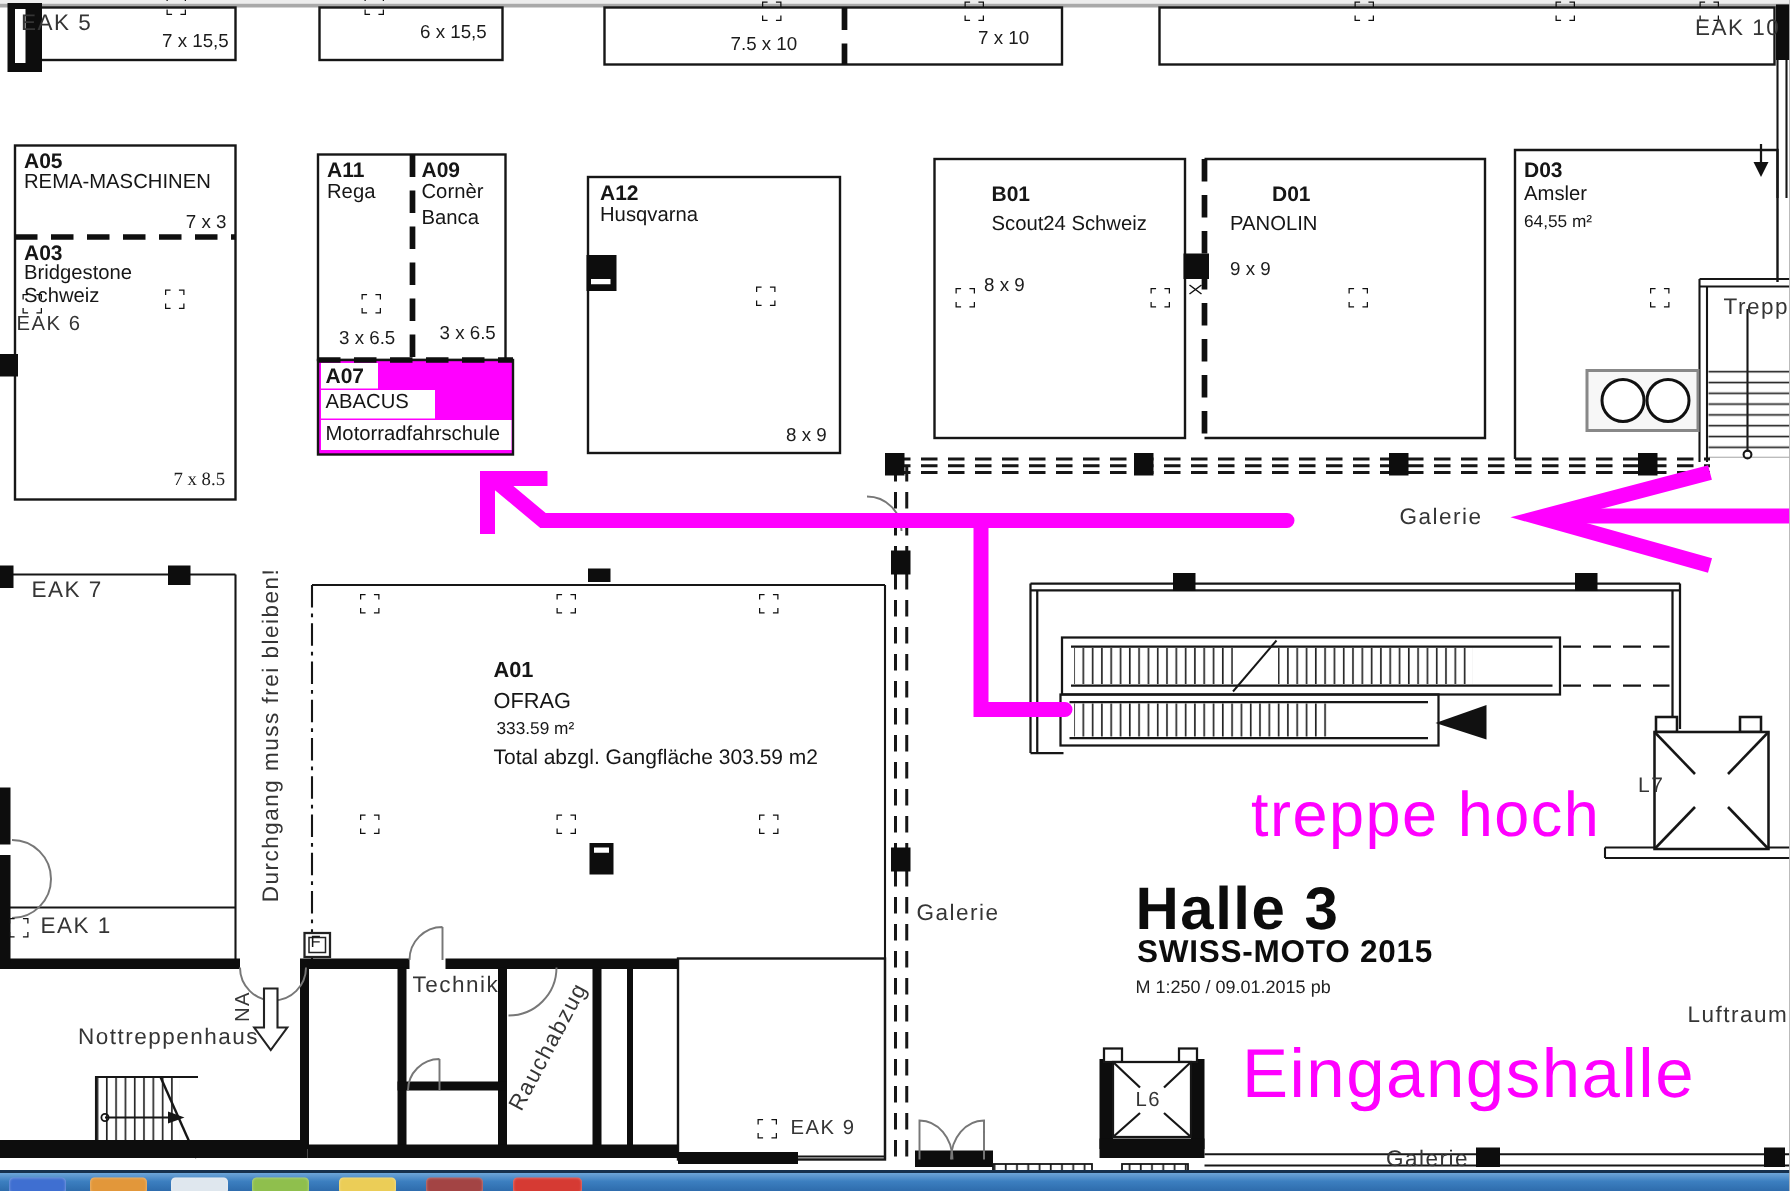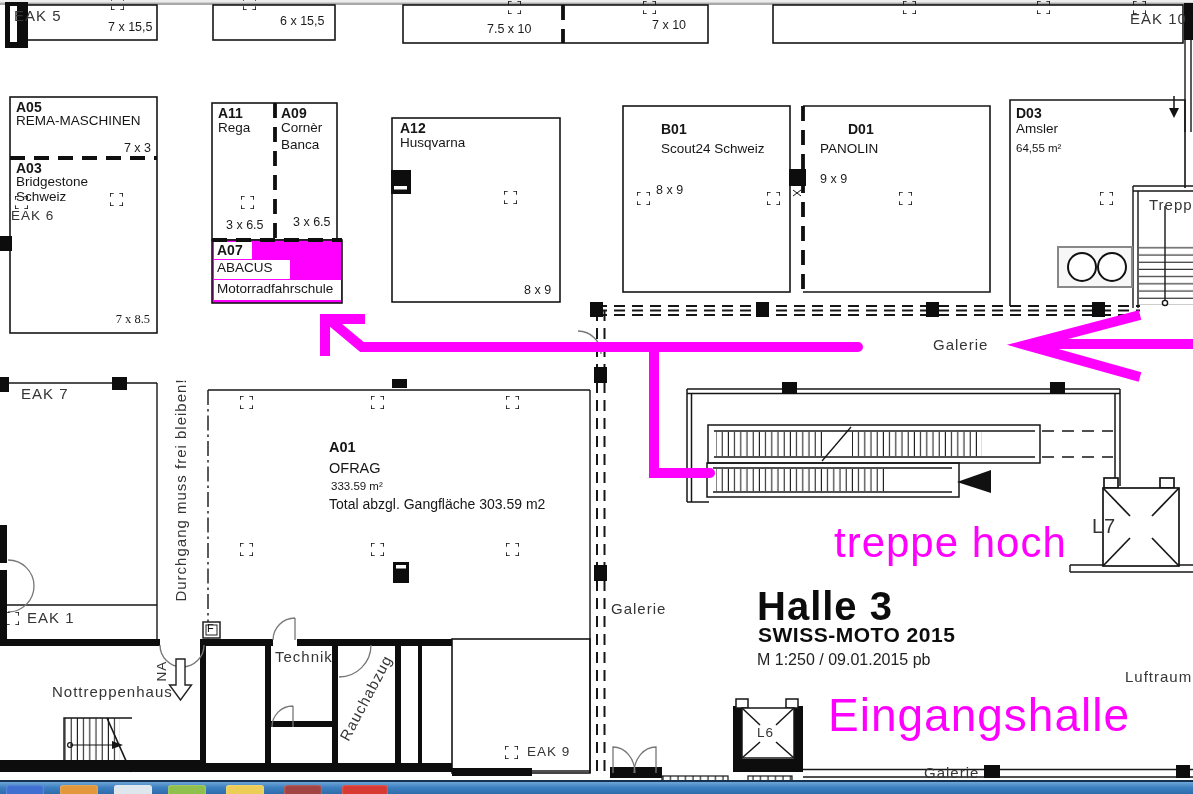--- a/index.html
+++ b/index.html
@@ -12,21 +12,21 @@
   .dim{font-size:12.5px;color:#1c1c1c;}
   .thin{font-size:15px;color:#353535;letter-spacing:1px;}
   .thin13{font-size:13.5px;color:#353535;letter-spacing:1px;}
   .small{font-size:11.5px;}
   .rot90{transform:translate(-50%,-50%) rotate(-90deg);transform-origin:center;}
   .rot62{transform:translate(-50%,-50%) rotate(-62deg);transform-origin:center;}
   .mag{color:#FF00FF;font-size:42px;letter-spacing:1px;}
   .mag-big{color:#FF00FF;font-size:46px;letter-spacing:1px;}
   .halle{font-size:40px;font-weight:bold;letter-spacing:1px;color:#0c0c0c;}
   .swiss{font-size:21px;font-weight:bold;letter-spacing:.5px;color:#0c0c0c;}
-  .meta{font-size:16px;color:#222;}
+  .meta{font-size:12px;color:#222;}
   .taskbar{position:absolute;left:0;top:780px;width:1193px;height:14px;z-index:6;
            background:linear-gradient(#6ea6d8 0%,#3c7fc0 40%,#2a66a6 100%);
            border-top:2px solid #16314d;}
   .tb-app{position:absolute;top:3px;height:11px;width:38px;border-radius:3px;
           box-shadow:0 0 2px rgba(255,255,255,.5) inset;}
 </style>
 </head>
 <body>
 
 <div class="screen">
@@ -336,21 +336,21 @@
 <div class="lbl thin13 rot90" style="left:162px;top:671px;">NA</div>
 <div class="lbl thin" style="left:275px;top:649px;">Technik</div>
 <div class="lbl thin rot62" style="left:366px;top:698px;">Rauchabzug</div>
 <div class="lbl" style="left:207px;top:623px;font-size:11px;">F</div>
 
 <div class="lbl thin" style="left:933px;top:337px;">Galerie</div>
 <div class="lbl thin" style="left:611px;top:601px;">Galerie</div>
 <div class="lbl thin" style="left:924px;top:765px;">Galerie</div>
 <div class="lbl thin" style="left:1125px;top:669px;">Luftraum</div>
 <div class="lbl thin13" style="left:757px;top:726px;">L6</div>
-<div class="lbl thin" style="left:1092px;top:516px;font-size:20px;">L7</div>
+<div class="lbl thin" style="left:1092px;top:516px;font-size:14px;">L7</div>
 
 <div class="lb l"></div>
 <div class="lbl halle" style="left:757px;top:585px;">Halle 3</div>
 <div class="lbl swiss" style="left:758px;top:624px;">SWISS-MOTO 2015</div>
 <div class="lbl meta" style="left:757px;top:652px;">M 1:250 / 09.01.2015 pb</div>
 
 <div class="lbl mag" style="left:834px;top:521px;">treppe hoch</div>
 <div class="lbl mag-big" style="left:828px;top:691px;">Eingangshalle</div>
 
 <div class="taskbar">

